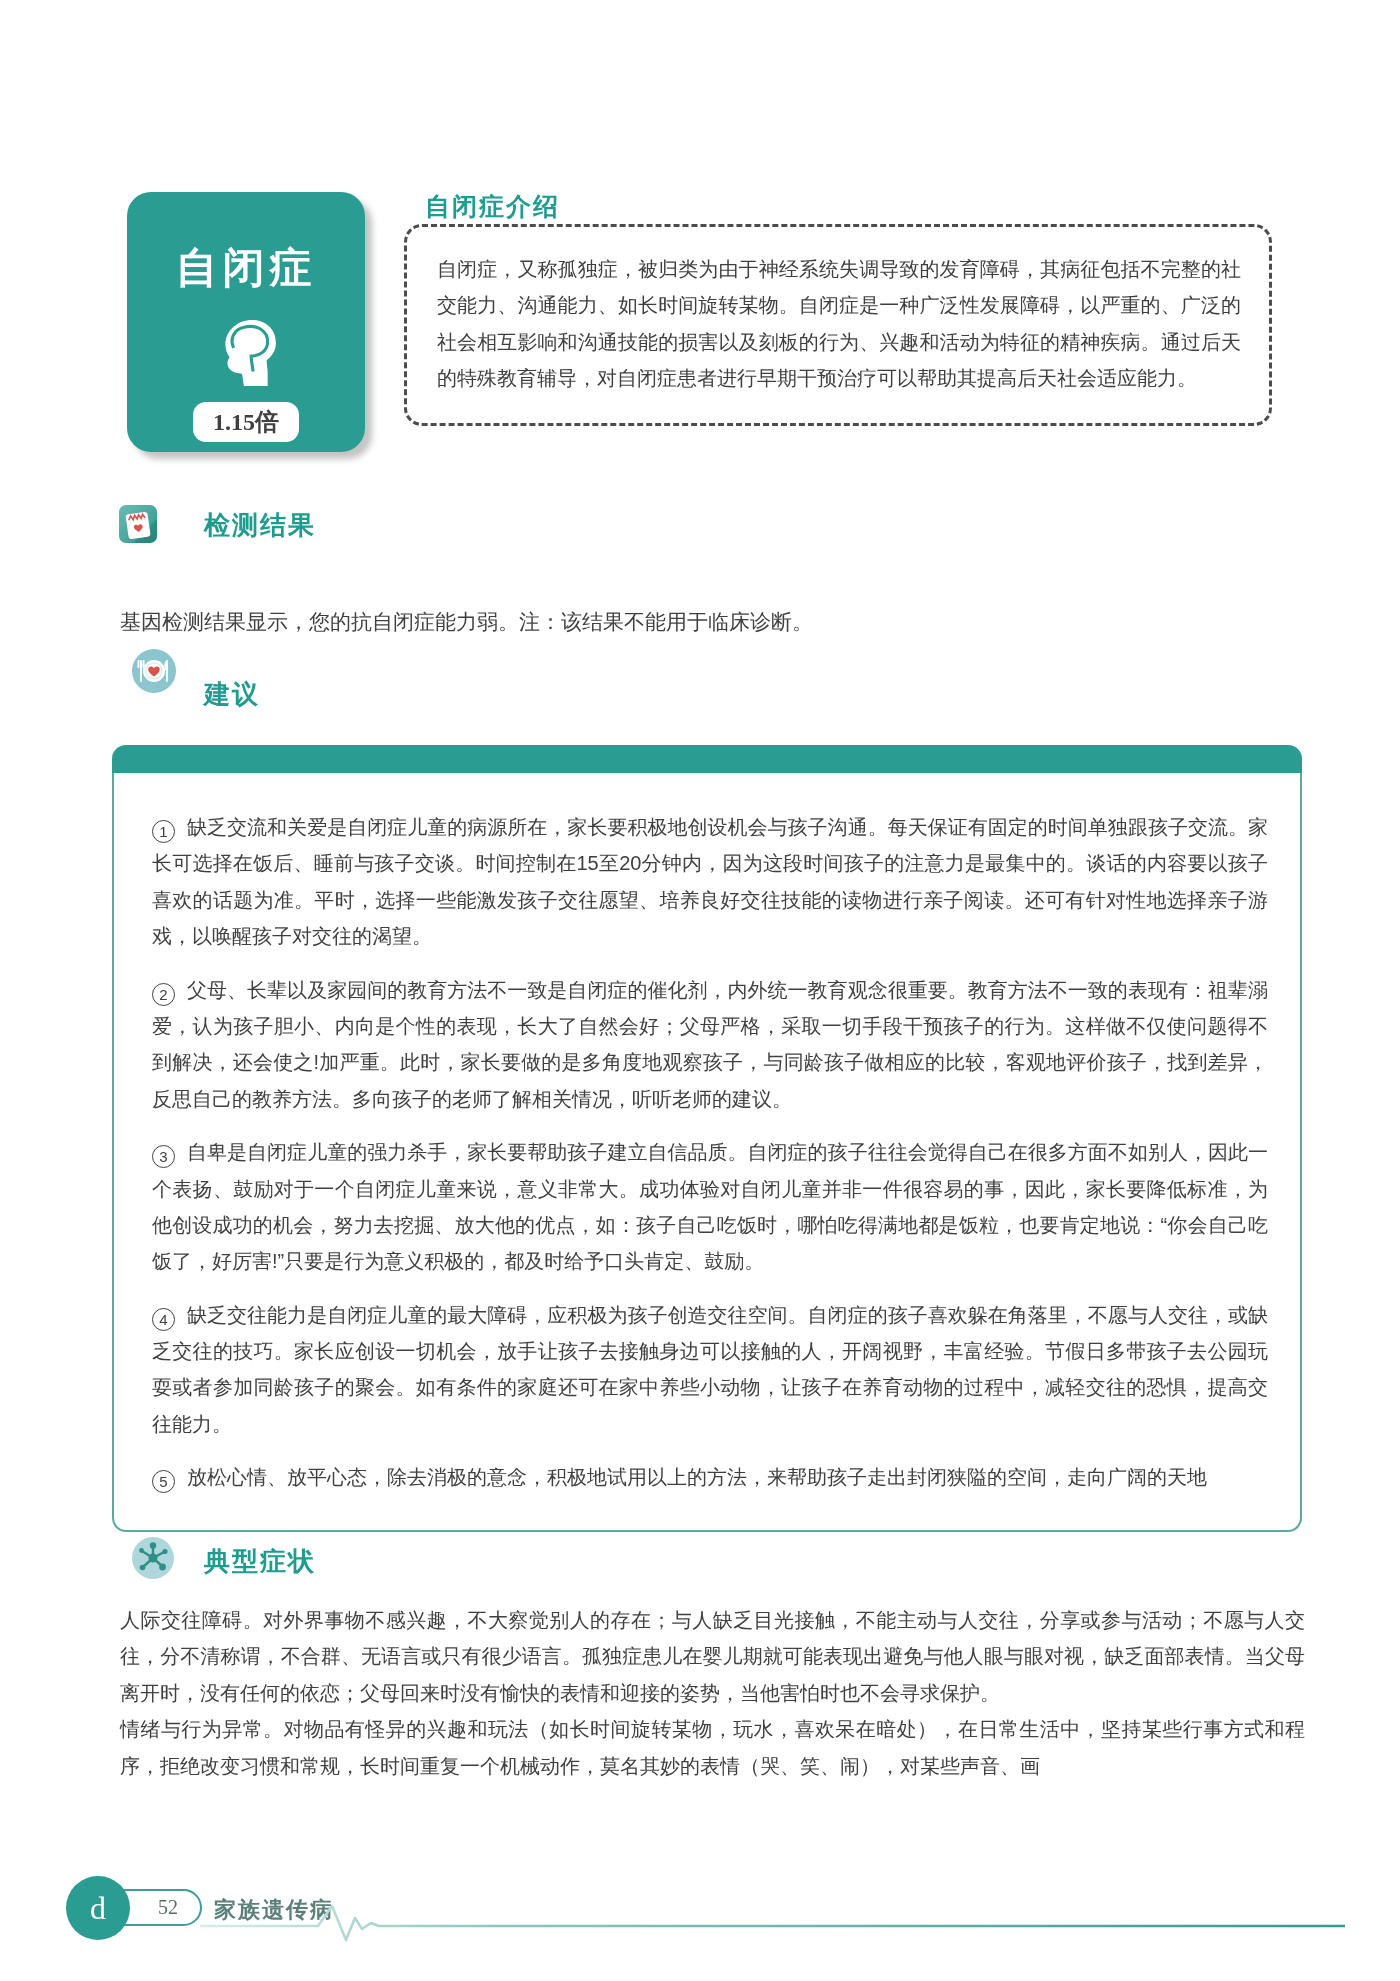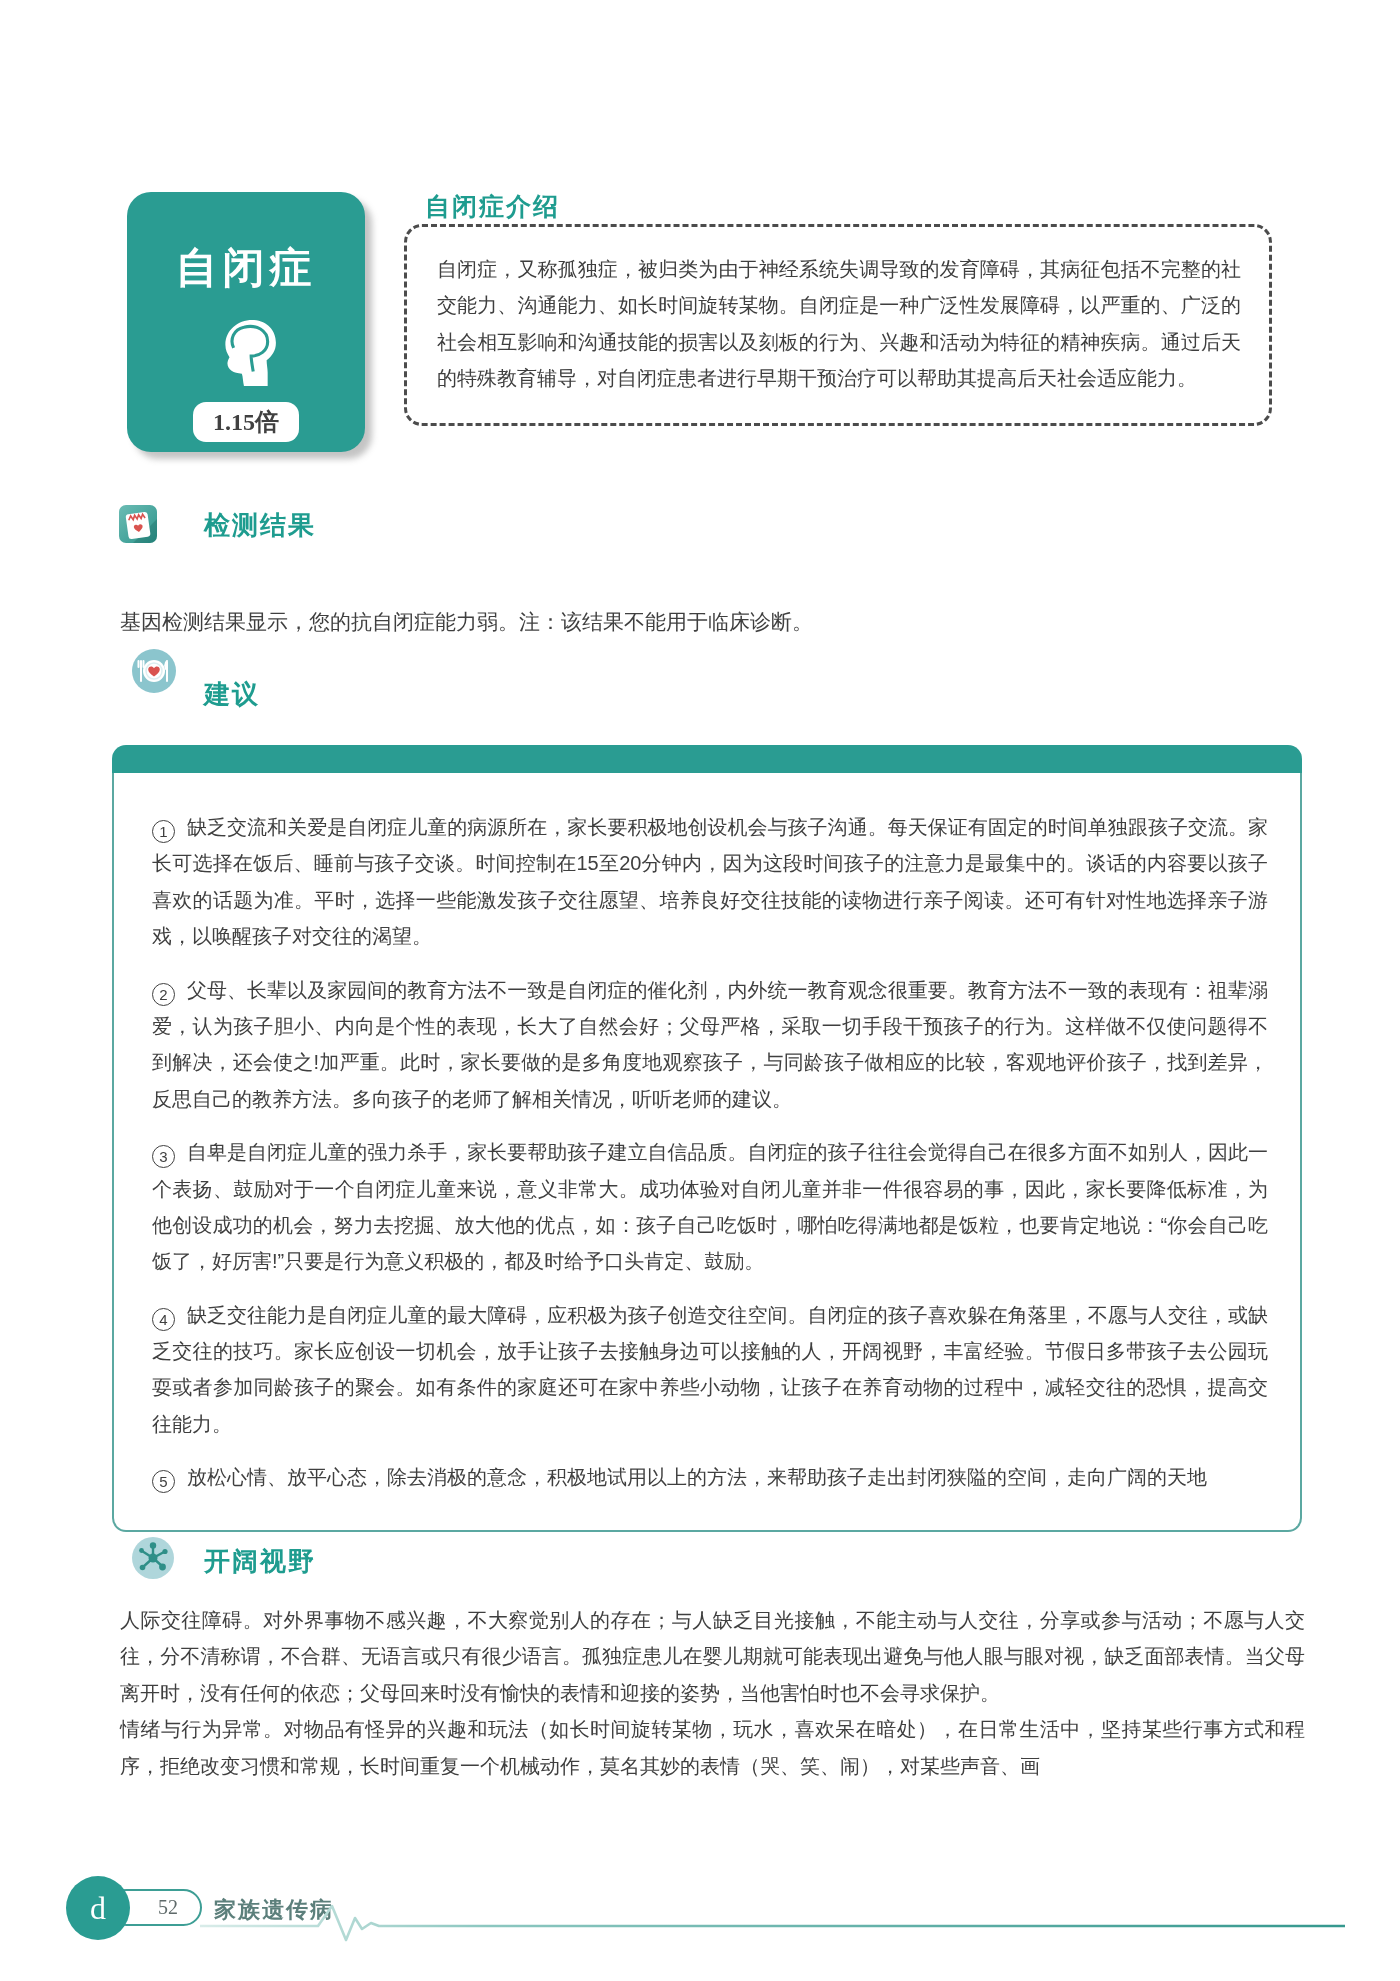--- a/index.html
+++ b/index.html
@@ -124,21 +124,21 @@
     </g>
     <g fill="#2E8F88">
       <circle cx="22" cy="22" r="4.5"></circle>
       <circle cx="22" cy="9.5" r="3.2"></circle>
       <circle cx="34" cy="15.5" r="2.6"></circle>
       <circle cx="31.5" cy="31" r="3.4"></circle>
       <circle cx="11.5" cy="31.5" r="2.8"></circle>
       <circle cx="10.5" cy="14.5" r="2.4"></circle>
     </g>
   </svg>
-  <div class="section-heading" style="left:204px; top:1544px;">开阔视野</div>
+  <div class="section-heading" style="left:204px; top:1544px;">典型症状</div>
   <div class="symptoms-text">
     <p>人际交往障碍。对外界事物不感兴趣，不大察觉别人的存在；与人缺乏目光接触，不能主动与人交往，分享或参与活动；不愿与人交往，分不清称谓，不合群、无语言或只有很少语言。孤独症患儿在婴儿期就可能表现出避免与他人眼与眼对视，缺乏面部表情。当父母离开时，没有任何的依恋；父母回来时没有愉快的表情和迎接的姿势，当他害怕时也不会寻求保护。</p>
     <p>情绪与行为异常。对物品有怪异的兴趣和玩法（如长时间旋转某物，玩水，喜欢呆在暗处），在日常生活中，坚持某些行事方式和程序，拒绝改变习惯和常规，长时间重复一个机械动作，莫名其妙的表情（哭、笑、闹），对某些声音、画</p>
   </div>
 
   <div class="footer-pill">
       <span>52</span>
     </div>
   <div class="footer-logo">
       <span>d</span>

